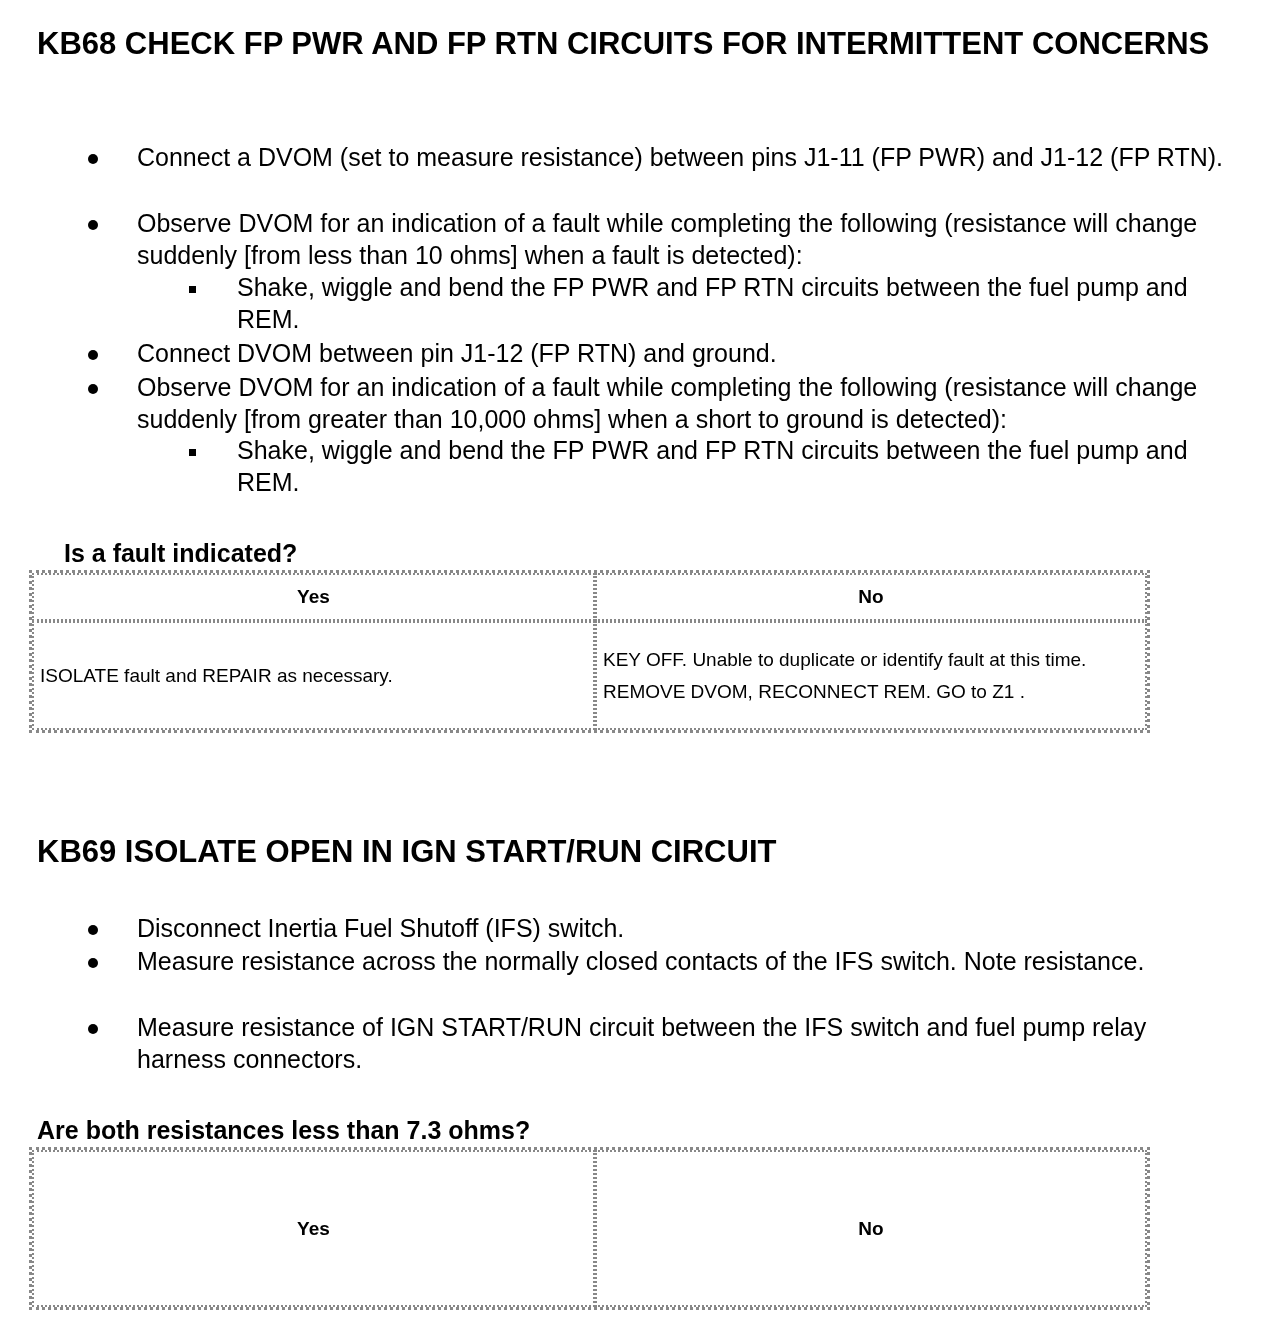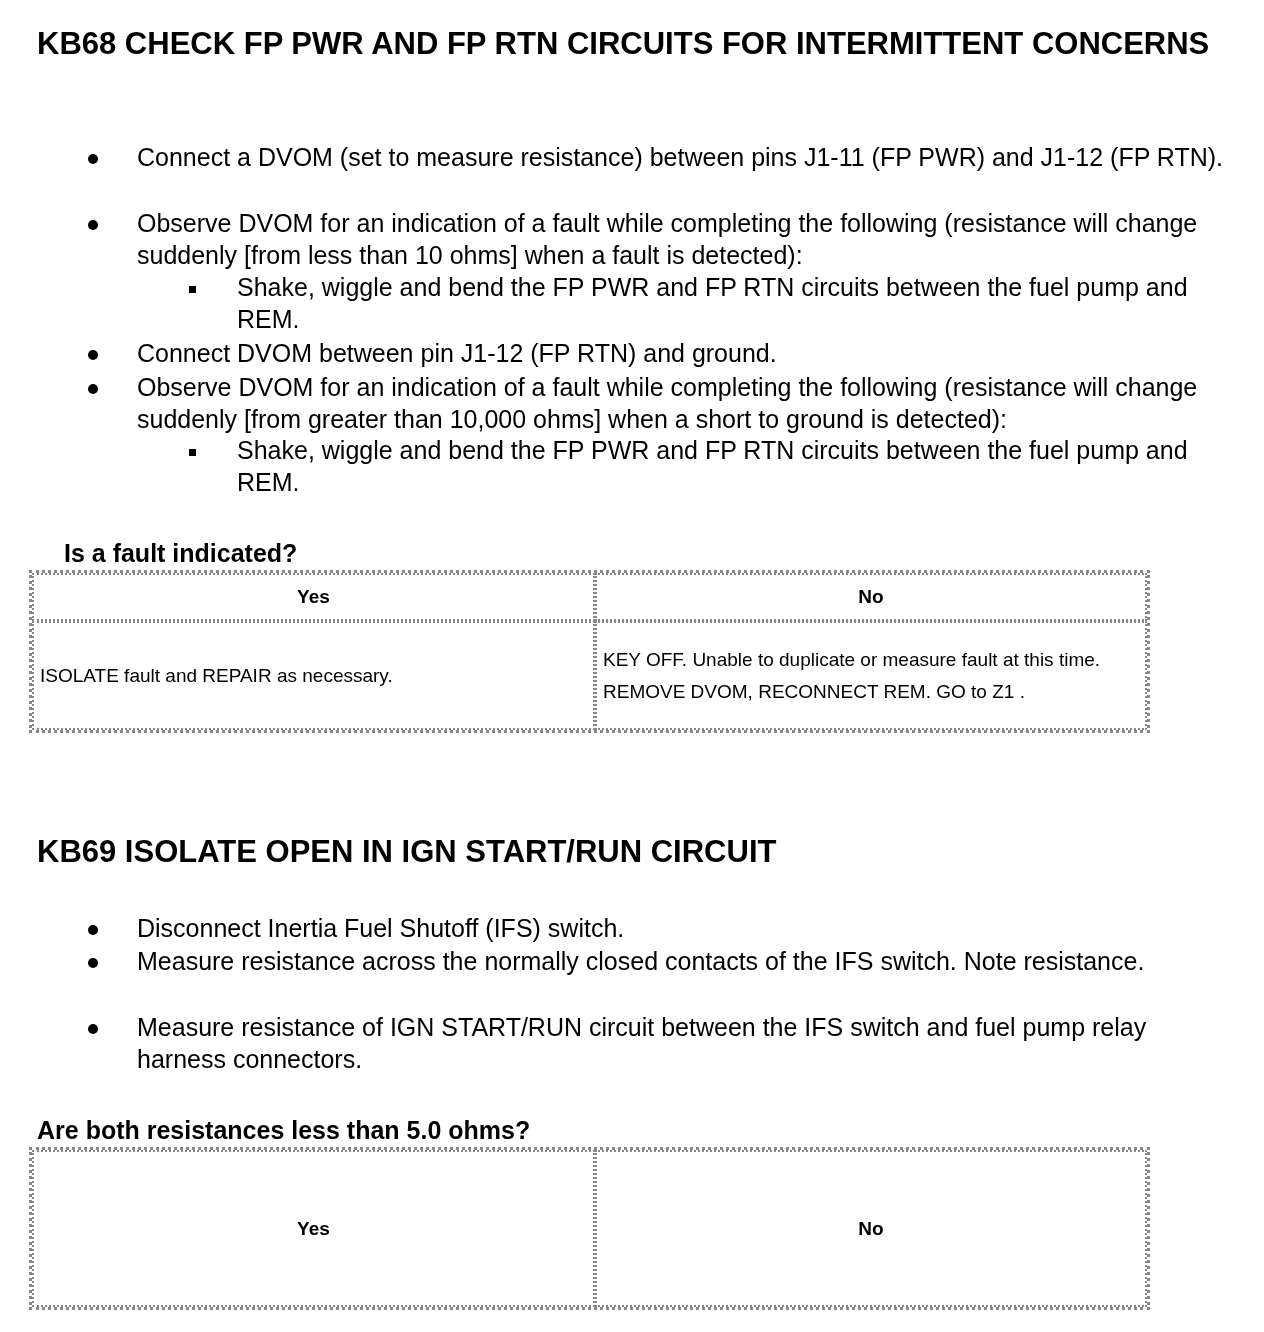--- a/index.html
+++ b/index.html
@@ -62,37 +62,37 @@
 
 <div class="q" style="top:538px;margin-left:27px;">Is a fault indicated?</div>
 <table class="dt" style="top:570px; height:163px;">
   <tbody>
       <tr>
     <th class="c1">Yes</th>
     <th>No</th>
   </tr>
   <tr>
     <td class="c1">ISOLATE fault and REPAIR as necessary.</td>
-    <td>KEY OFF. Unable to duplicate or measure fault at this time. REMOVE DVOM, RECONNECT REM. GO to Z1 .</td>
+    <td>KEY OFF. Unable to duplicate or identify fault at this time. REMOVE DVOM, RECONNECT REM. GO to Z1 .</td>
   </tr>
 </tbody>
   </table>
 
 <div class="h1" style="top:833px;">KB69 ISOLATE OPEN IN IGN START/RUN CIRCUIT</div>
 
 <span class="bullet" style="top:912px;"></span>
 <div class="li" style="top:912px;">Disconnect Inertia Fuel Shutoff (IFS) switch.</div>
 
 <span class="bullet" style="top:945px;"></span>
 <div class="li" style="top:945px;">Measure resistance across the normally closed contacts of the IFS switch. Note resistance.</div>
 
 <span class="bullet" style="top:1011px;"></span>
 <div class="li" style="top:1011px;">Measure resistance of IGN START/RUN circuit between the IFS switch and fuel pump relay harness connectors.</div>
 
-<div class="q" style="top:1115px;">Are both resistances less than 5.0 ohms?</div>
+<div class="q" style="top:1115px;">Are both resistances less than 7.3 ohms?</div>
 <table class="dt" style="top:1147px; height:163px;">
   <tbody>
       <tr>
     <th class="c1">Yes</th>
     <th>No</th>
   </tr>
 </tbody>
   </table>
 
 </body></html>

